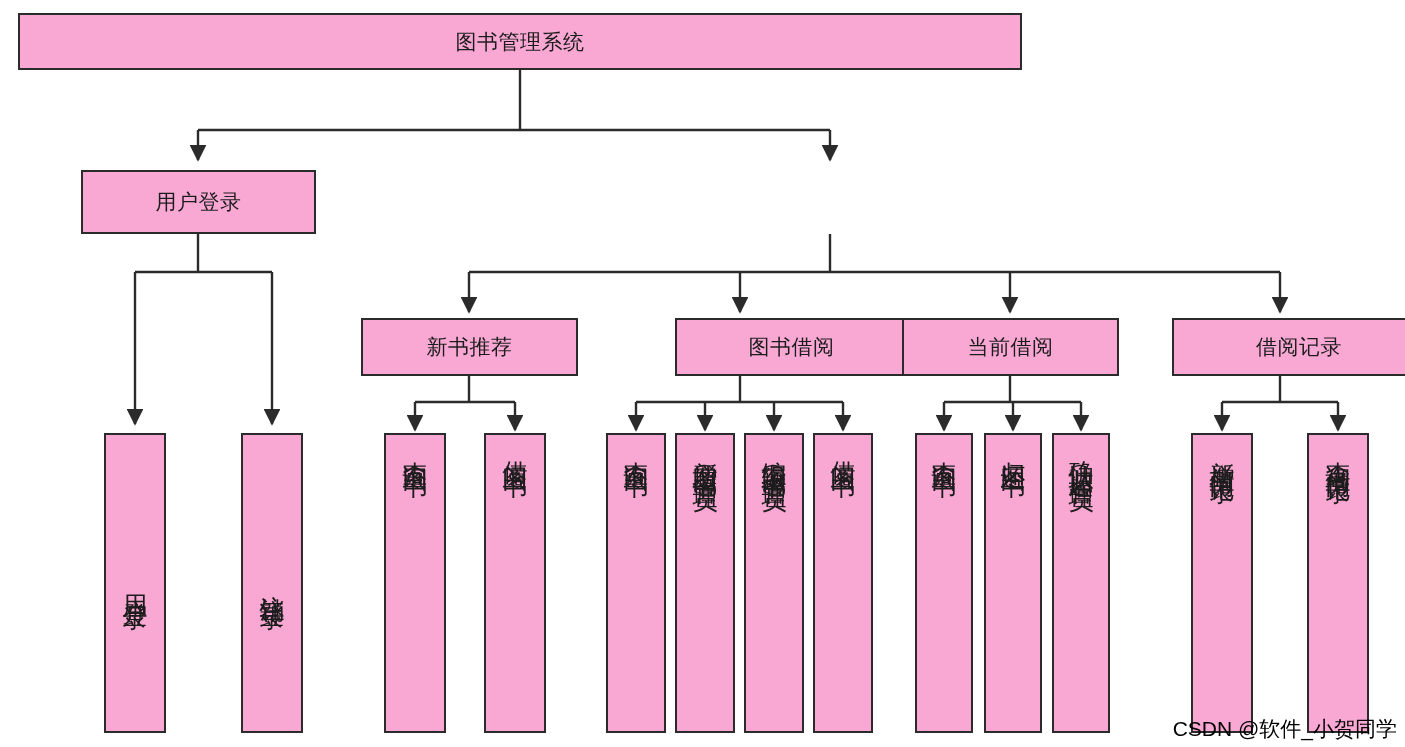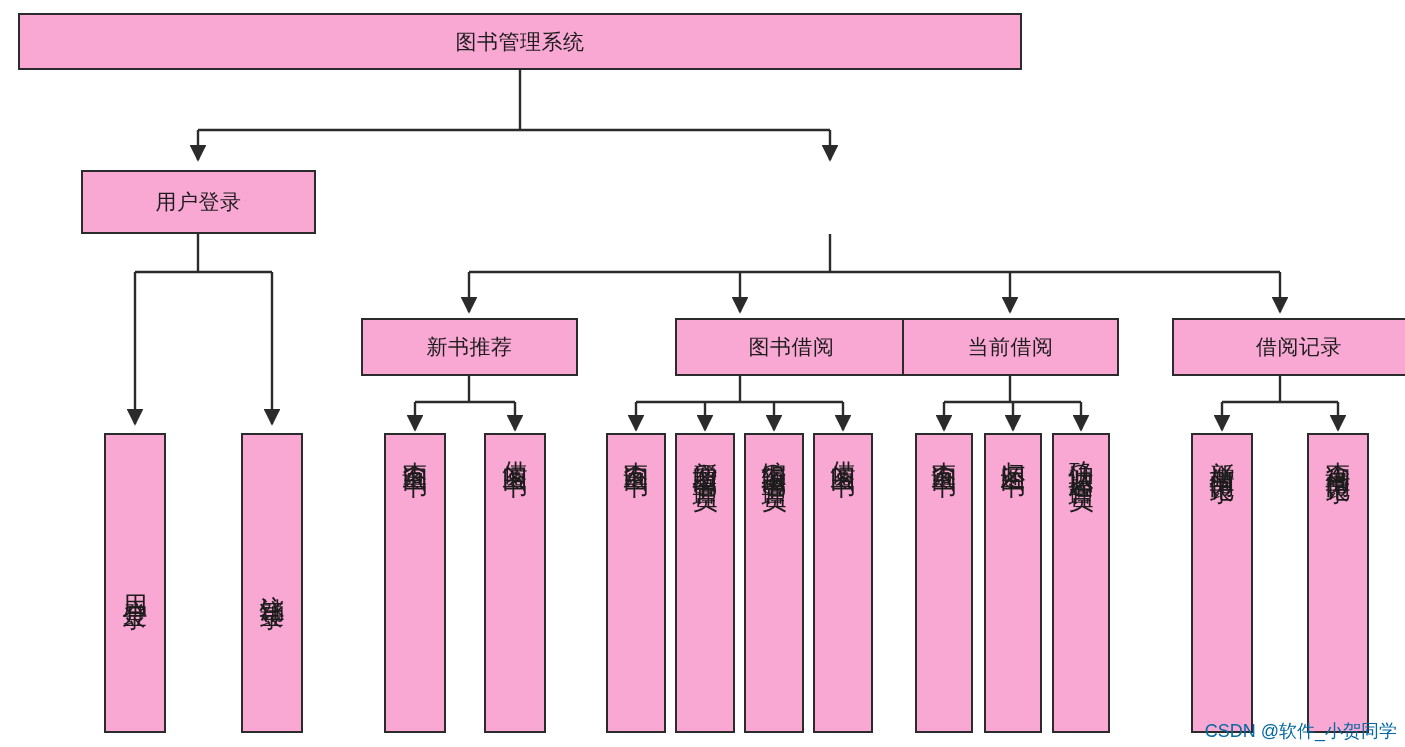--- a/index.html
+++ b/index.html
@@ -58,22 +58,22 @@
     white-space: nowrap;
   }
   .node.vertical.centered {
     align-items: center;
     padding-top: 0;
   }
   #watermark {
     position: absolute;
     right: 8px;
     bottom: 4px;
-    font-size: 18px;
-    color: #0369a1;
+    font-size: 21px;
+    color: #000000;
     white-space: nowrap;
     user-select: none;
   }
 </style>
 </head>
 <body>
 
 <div id="diagram-root">
 
   <svg id="edge-layer" viewBox="0 0 1405 747" width="1405" height="747" xmlns="http://www.w3.org/2000/svg">

